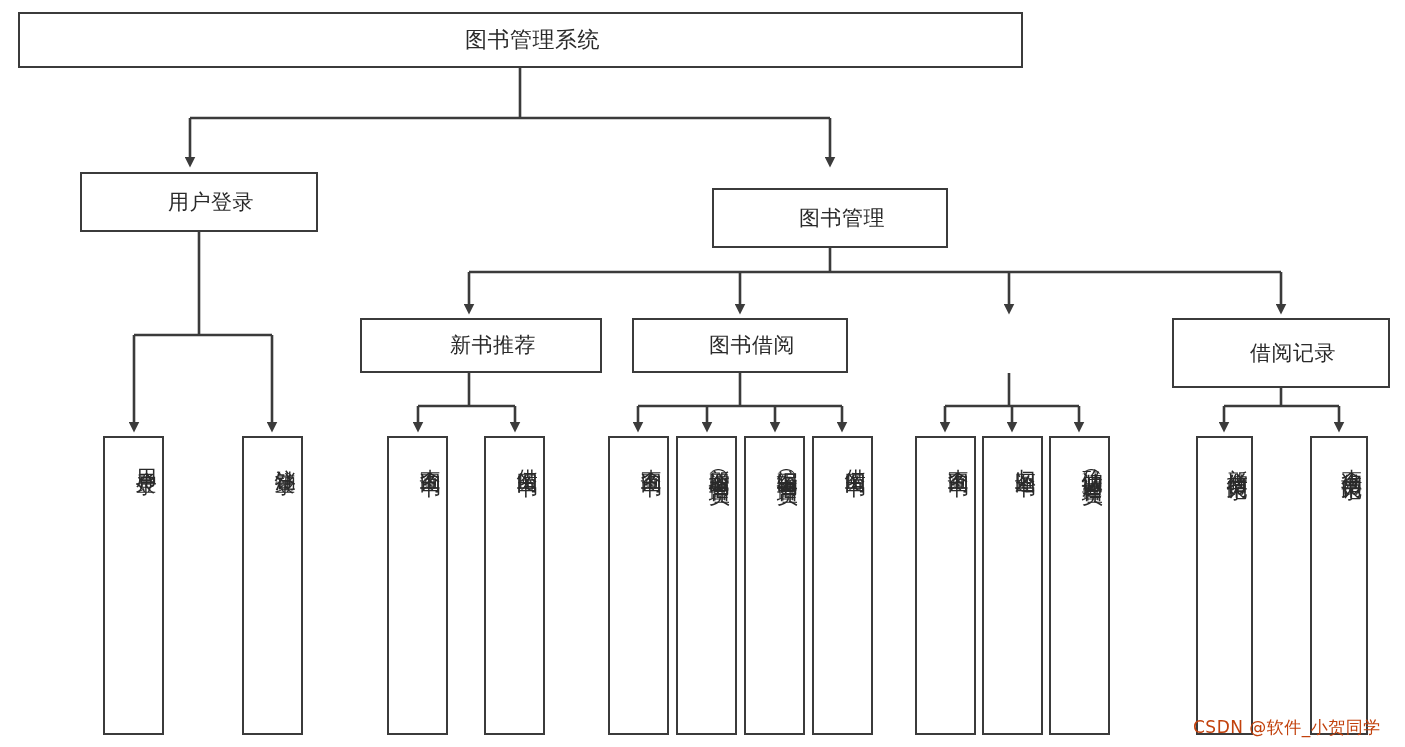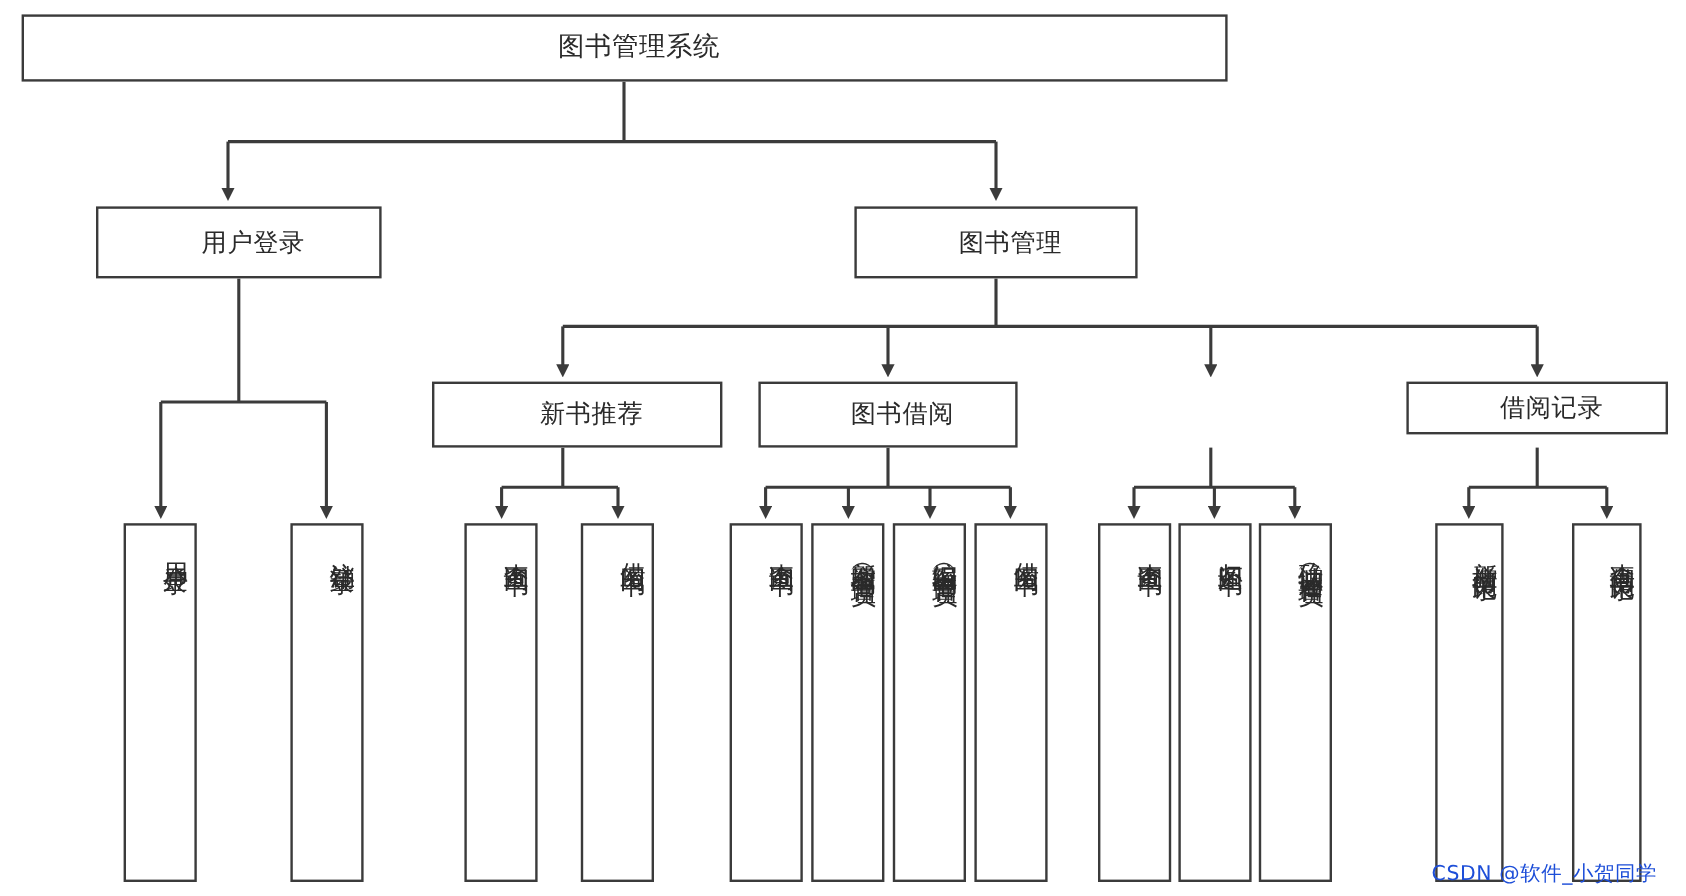--- a/index.html
+++ b/index.html
@@ -52,21 +52,21 @@
     font-size: 21px;
     line-height: 1.32;
     letter-spacing: 2.5px;
     white-space: nowrap;
   }
   .node.root .label { font-size: 22px; }
   .node.level2 .label { font-size: 21px; }
   .watermark {
     position: absolute;
     font-size: 17px;
-    color: #1d4ed8;
+    color: #c2410c;
     white-space: nowrap;
     letter-spacing: 0.5px;
   }
 </style>
 </head>
 <body>
 
 <div id="canvas">
 
   <svg id="edges" viewBox="0 0 1405 747">
@@ -137,31 +137,31 @@
     </g>
   </svg>
 
   <div class="node root" style="left:18px; top:12px; width:1005px; height:56px;">
     <span class="label">图书管理系统</span>
   </div>
 
   <div class="node level2" style="left:80px; top:172px; width:238px; height:60px;">
     <span class="label">用户登录</span>
   </div>
-  <div class="node level2" style="left:712px; top:172px; width:236px; height:60px;">
+  <div class="node level2" style="left:712px; top:188px; width:236px; height:60px;">
     <span class="label">图书管理</span>
   </div>
 
   <div class="node level2" style="left:360px; top:318px; width:242px; height:55px;">
     <span class="label">新书推荐</span>
   </div>
   <div class="node level2" style="left:632px; top:318px; width:216px; height:55px;text-align:center;">
     <span class="label">图书借阅</span>
   </div>
-  <div class="node level2" style="left:1172px; top:318px; width:218px; height:44px;">
+  <div class="node level2" style="left:1172px; top:318px; width:218px; height:70px;">
     <span class="label">借阅记录</span>
   </div>
 
   <div class="node vertical" style="left:103px; top:436px; width:61px; height:299px;">
     <span class="label">用户登录</span>
   </div>
   <div class="node vertical" style="left:242px; top:436px; width:61px; height:299px;">
     <span class="label">注销登录</span>
   </div>
   <div class="node vertical" style="left:387px; top:436px; width:61px; height:299px;">

